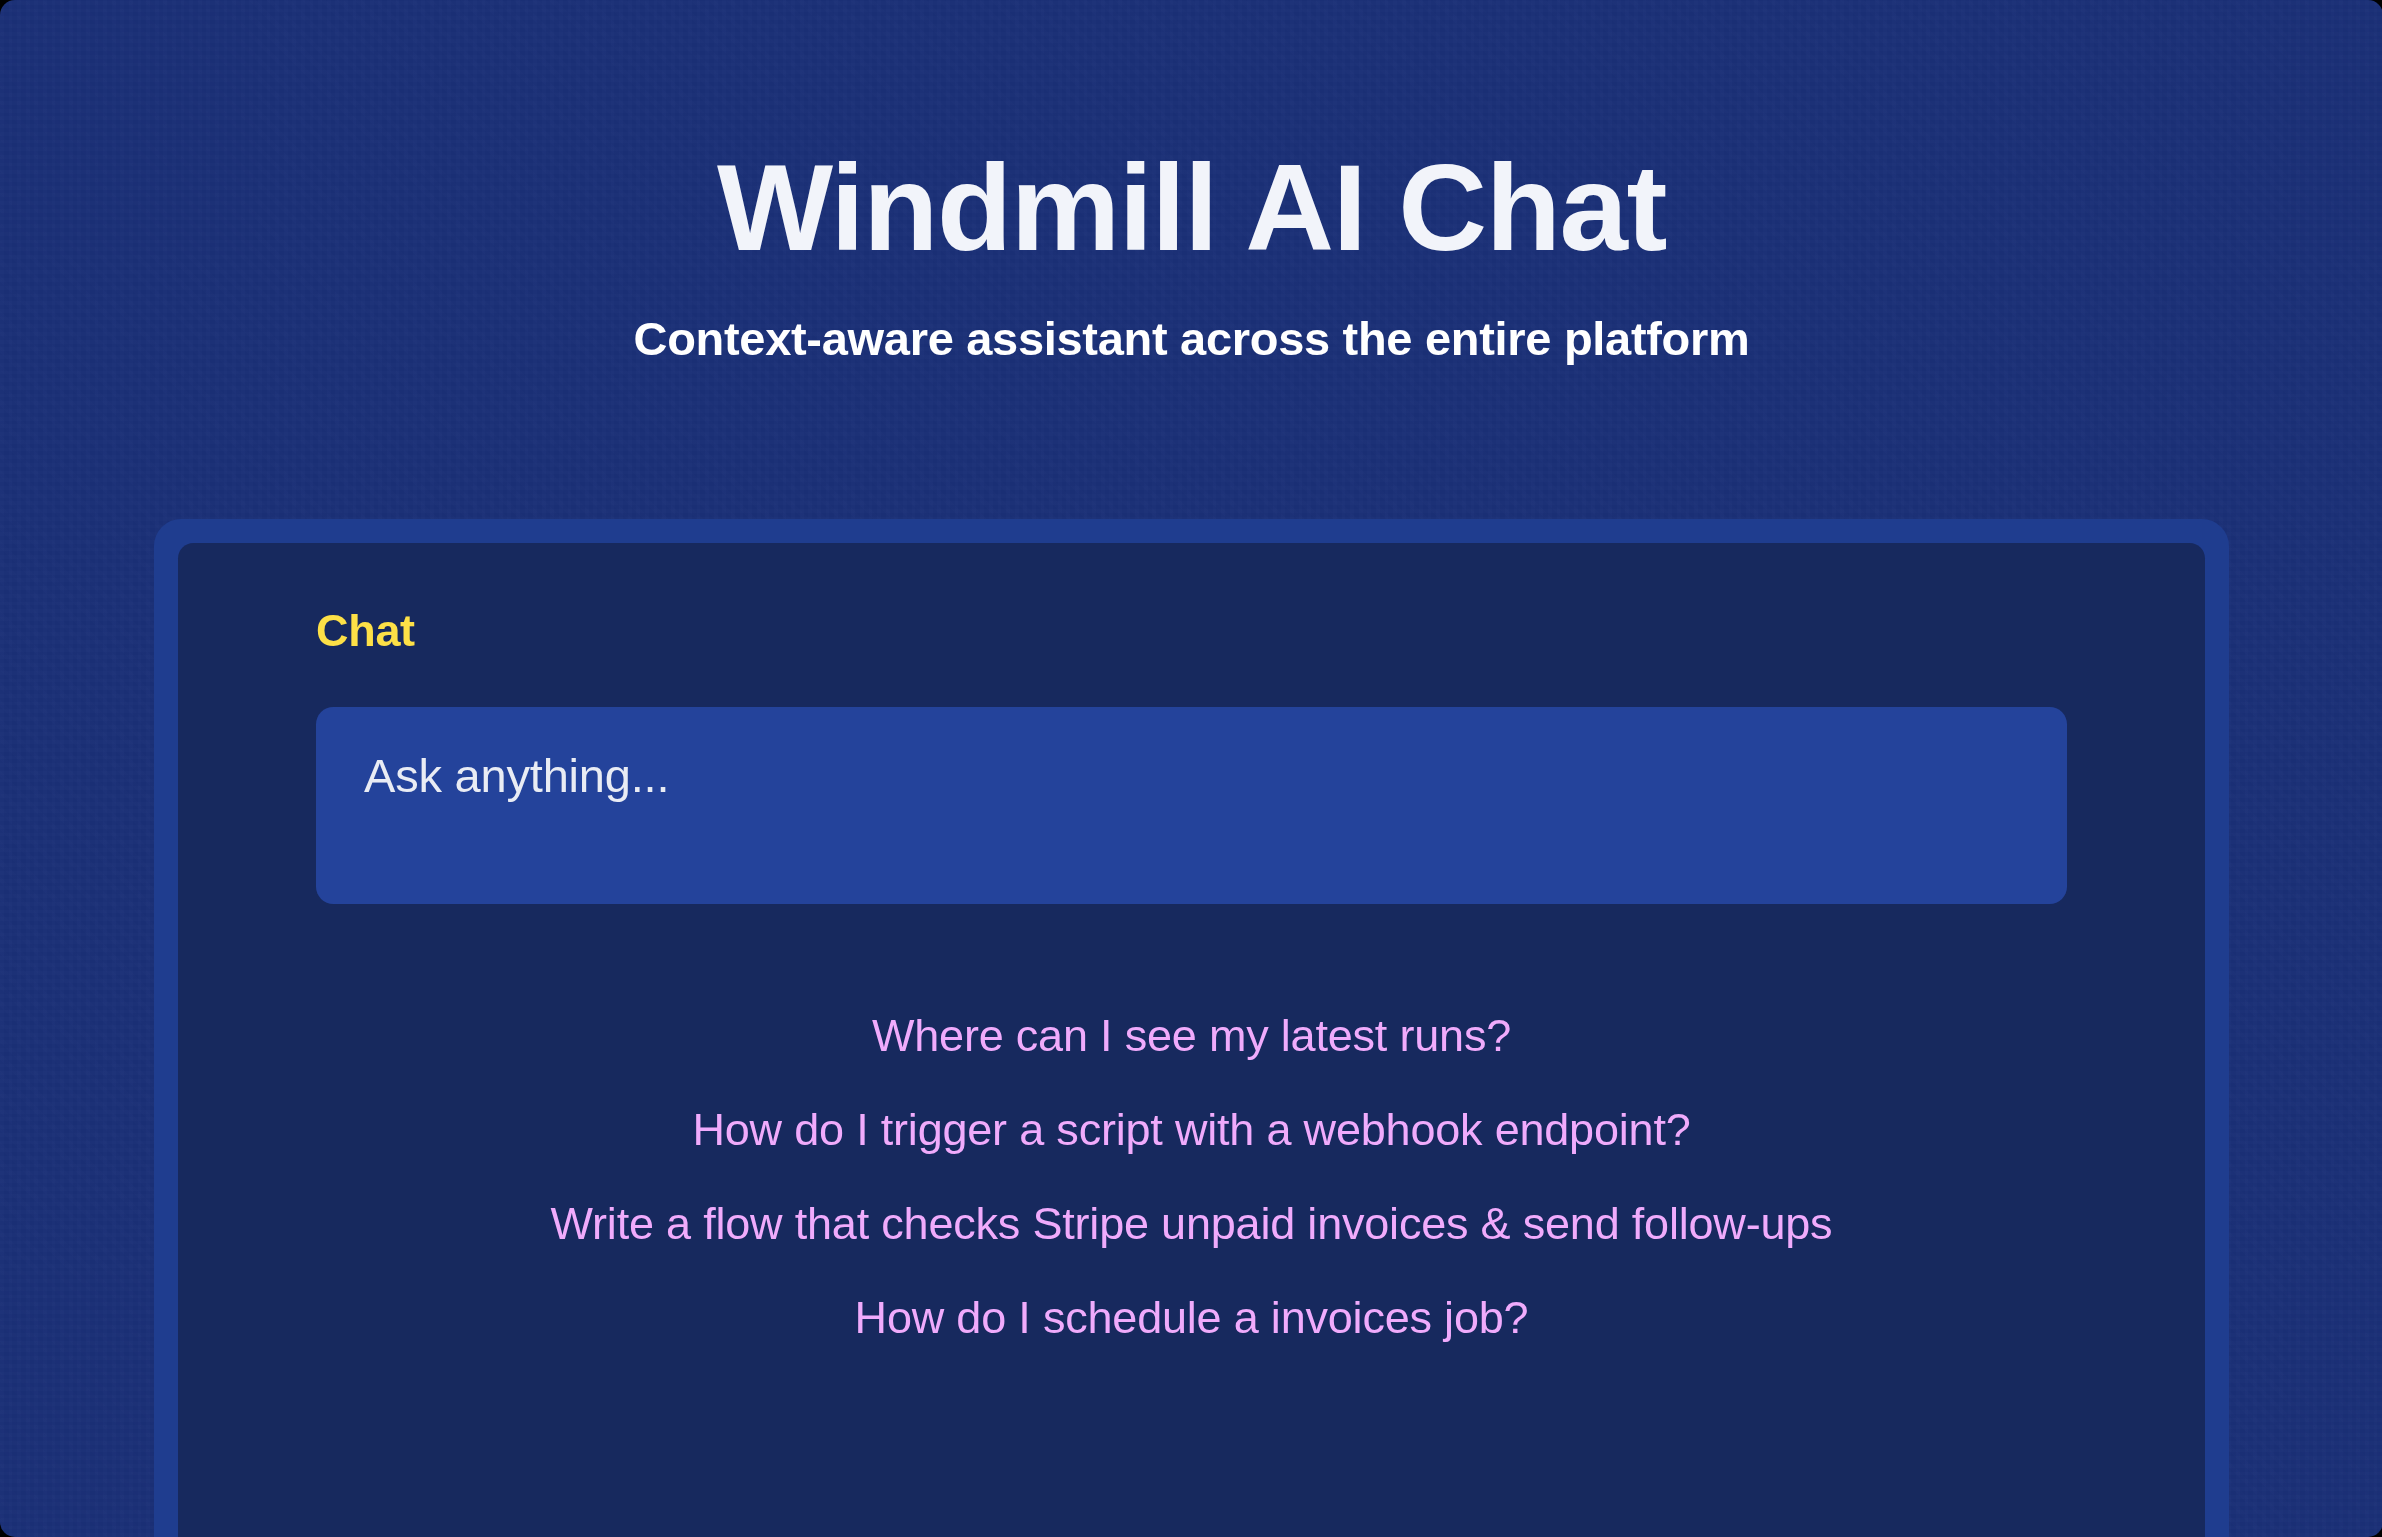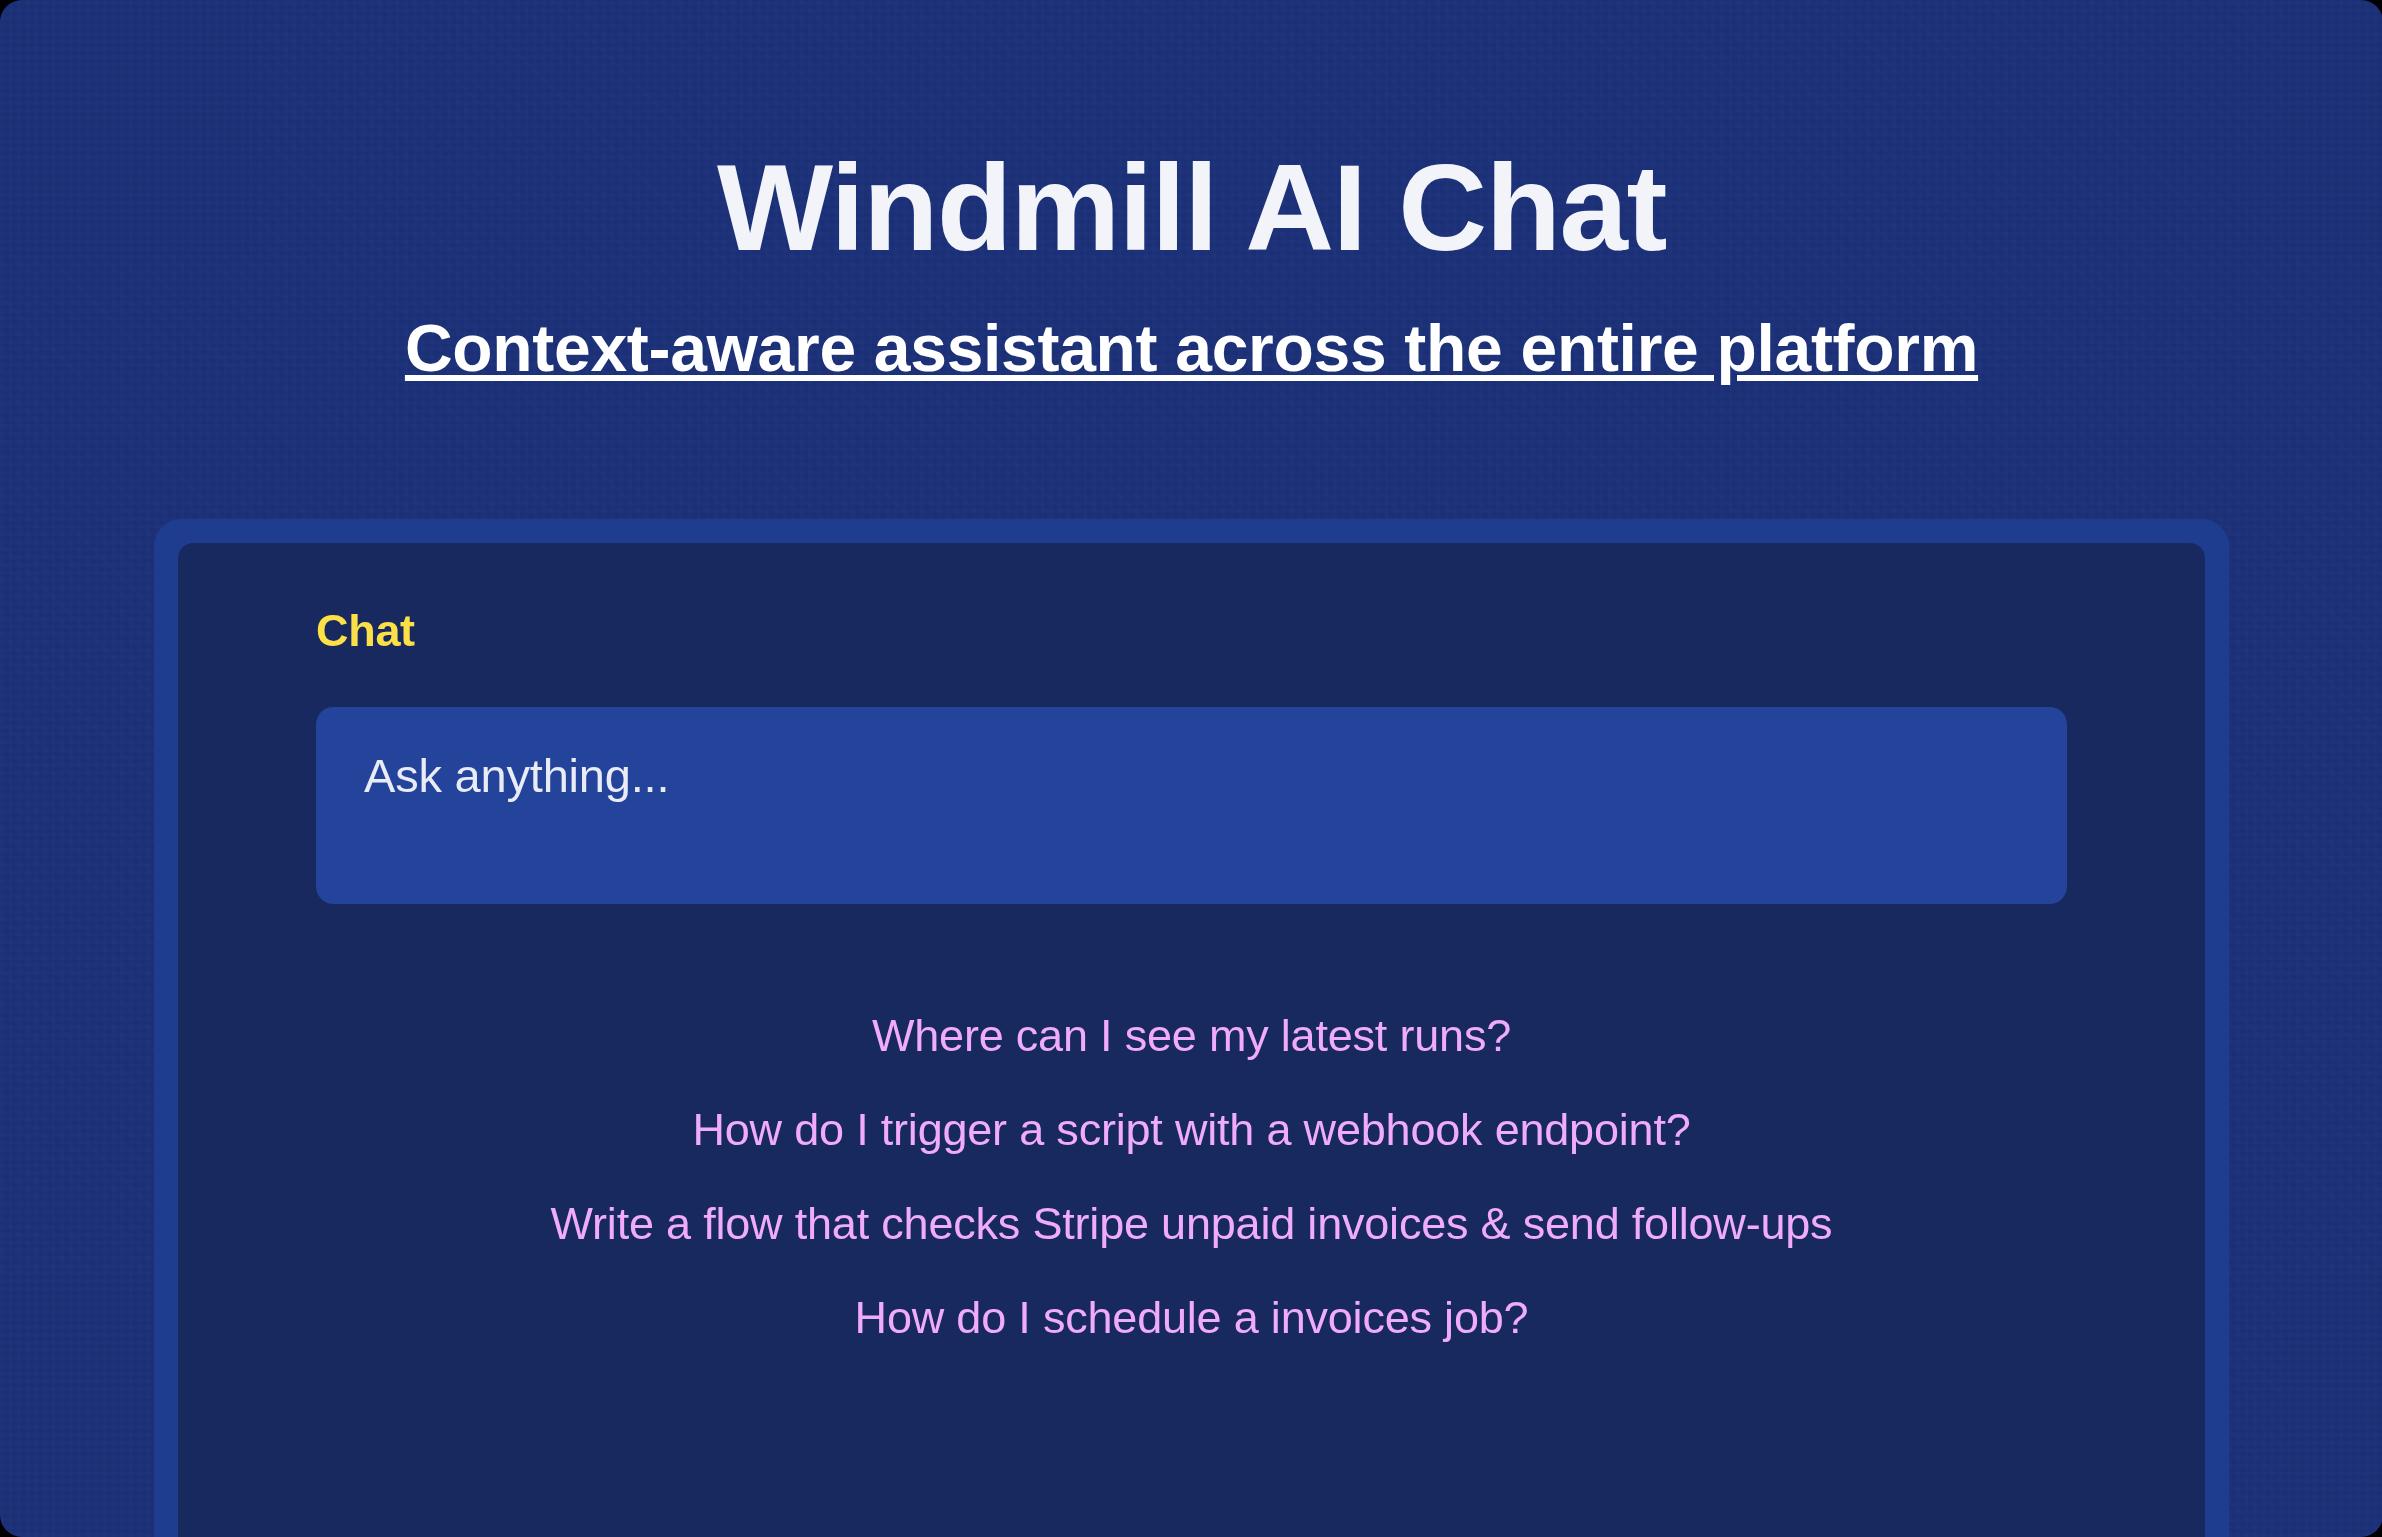--- a/index.html
+++ b/index.html
@@ -15,21 +15,21 @@
     overflow: hidden;
     font-family: "Liberation Sans", sans-serif;
   }
 
   
   #page {
     position: relative;
     width: 2383px;
     height: 1537px;
     background-color: #1b3077;
-    border-radius: 22px;
+    border-radius: 15px;
     overflow: hidden;
     box-sizing: border-box;
   }
 
   
   #noise {
     position: absolute;
     inset: 0;
     pointer-events: none;
     opacity: 0.55;
@@ -58,26 +58,25 @@
     font-size: 123px;
     font-weight: 800;
     letter-spacing: -1.4px;
     line-height: 1.0;
     color: #f2f4fa;
   }
 
   #page-subtitle {
     margin: 0;
     padding-top: 46px;
-    font-size: 66px;
+    font-size: 47px;
     font-weight: 700;
     letter-spacing: -0.3px;
     line-height: 1.0;
     color: #ffffff;
-    text-decoration: underline;
   }
 
   
   #chat-card {
     position: absolute;
     left: 154px;
     top: 519px;
     width: 2075px;
     height: 1057px;
     z-index: 2;

